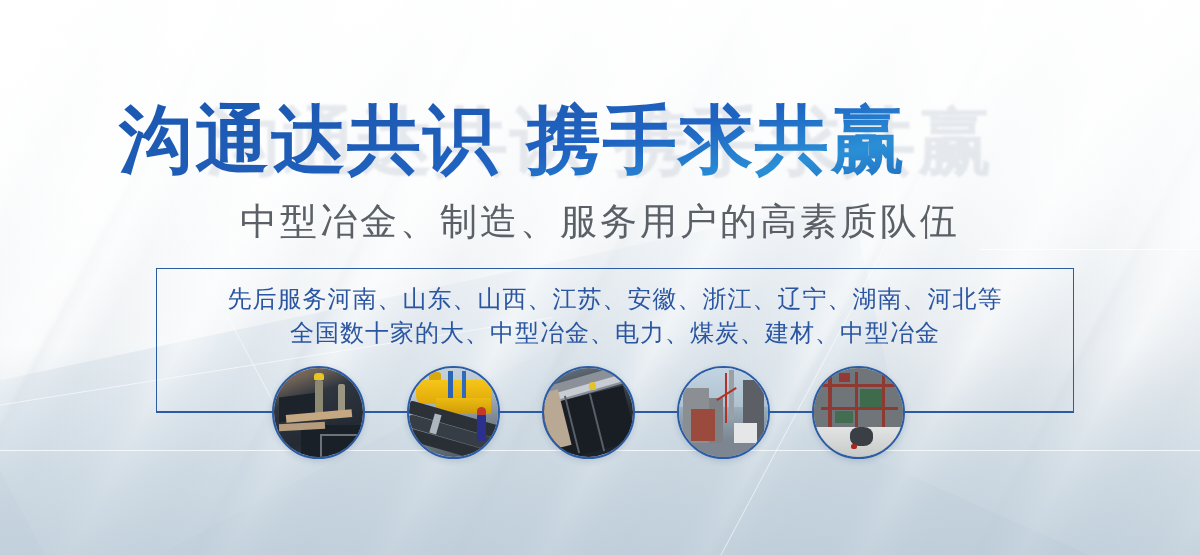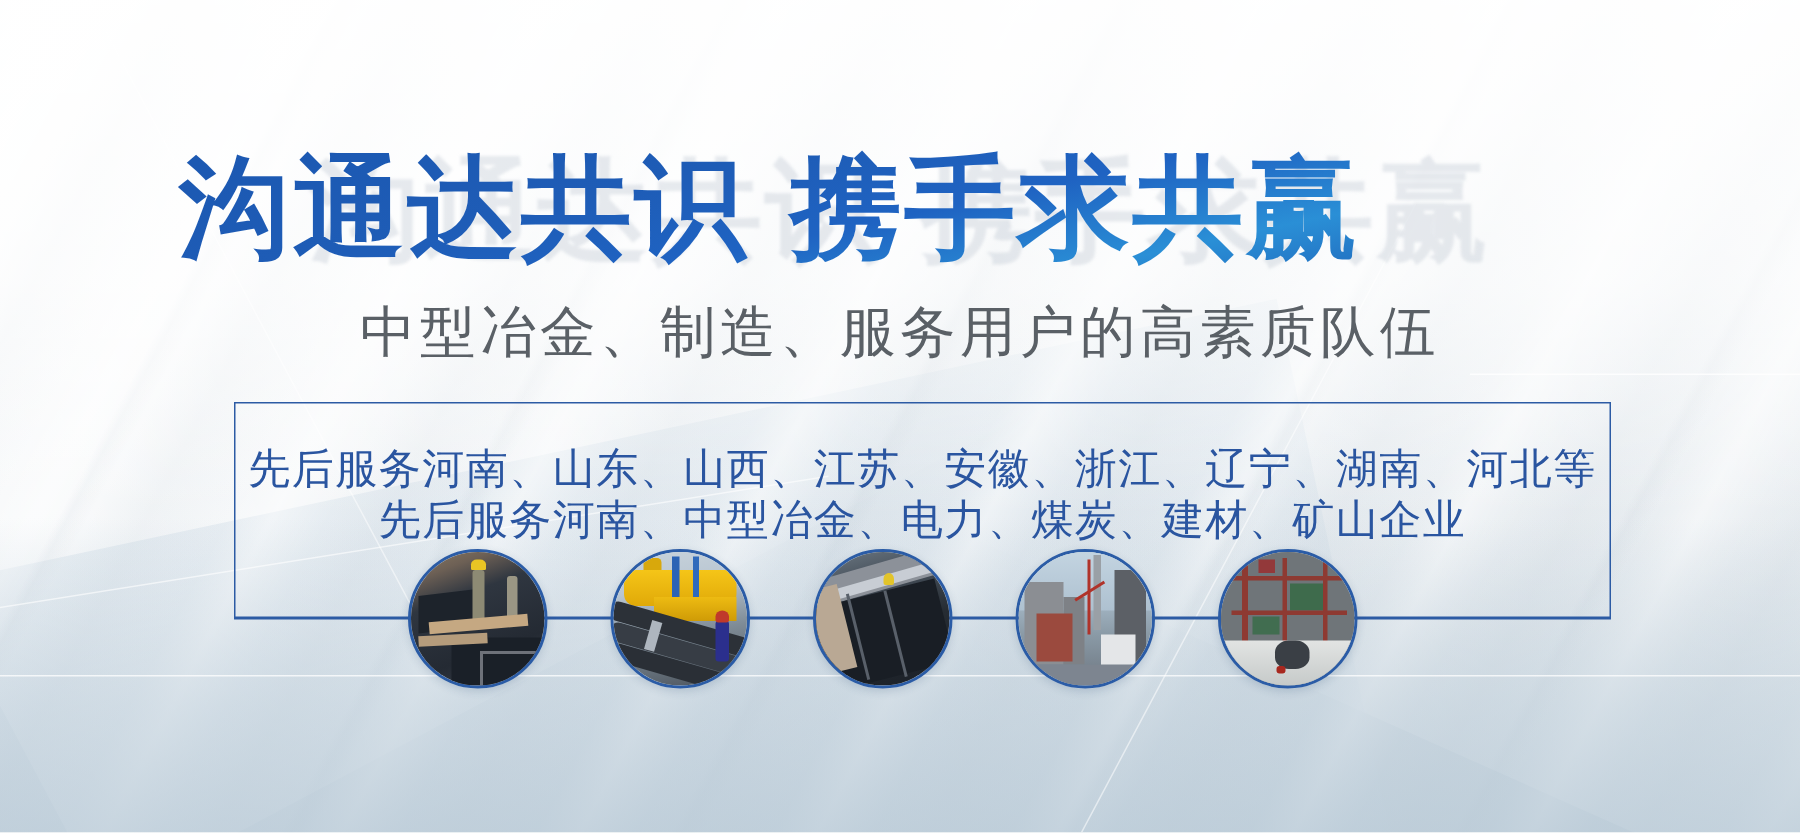--- a/index.html
+++ b/index.html
@@ -174,24 +174,24 @@
     top: 268px;
     width: 918px;
     height: 144px;
     border: 1px solid #2c5ba4;
     box-sizing: border-box;
     background: transparent;
   }
   .frame-text {
     position: absolute;
     left: 156px;
-    top: 296px;
+    top: 282px;
     width: 918px;
     text-align: center;
-    font-size: 28px;
+    font-size: 24px;
     line-height: 34px;
     color: #2a55a0;
     letter-spacing: 1px;
     font-family: "DejaVu Sans", "Liberation Sans", sans-serif;
     white-space: nowrap;
   }
   .frame-text div { white-space: nowrap; }
 
   
   .circles {
@@ -313,21 +313,21 @@
 
   <div class="headline-shadow">沟通达共识 携手求共赢</div>
   <div class="headline">沟通达共识 携手求共赢</div>
 
   <div class="subtitle">中型冶金、制造、服务用户的高素质队伍</div>
 
   <div class="frame"></div>
   <div class="circle-line"></div>
   <div class="frame-text">
     <div>先后服务河南、山东、山西、江苏、安徽、浙江、辽宁、湖南、河北等</div>
-    <div>先后服务河南、中型冶金、电力、煤炭、建材、矿山企业</div>
+    <div>全国数十家的大、中型冶金、电力、煤炭、建材、中型冶金</div>
   </div>
 
   <div class="circles">
 
     <div class="circle" style="left:272px;">
       <div class="photo ph1">
         <div class="panel"></div>
         <div class="w-a"></div>
         <div class="w-b"></div>
         <div class="plank"></div>

